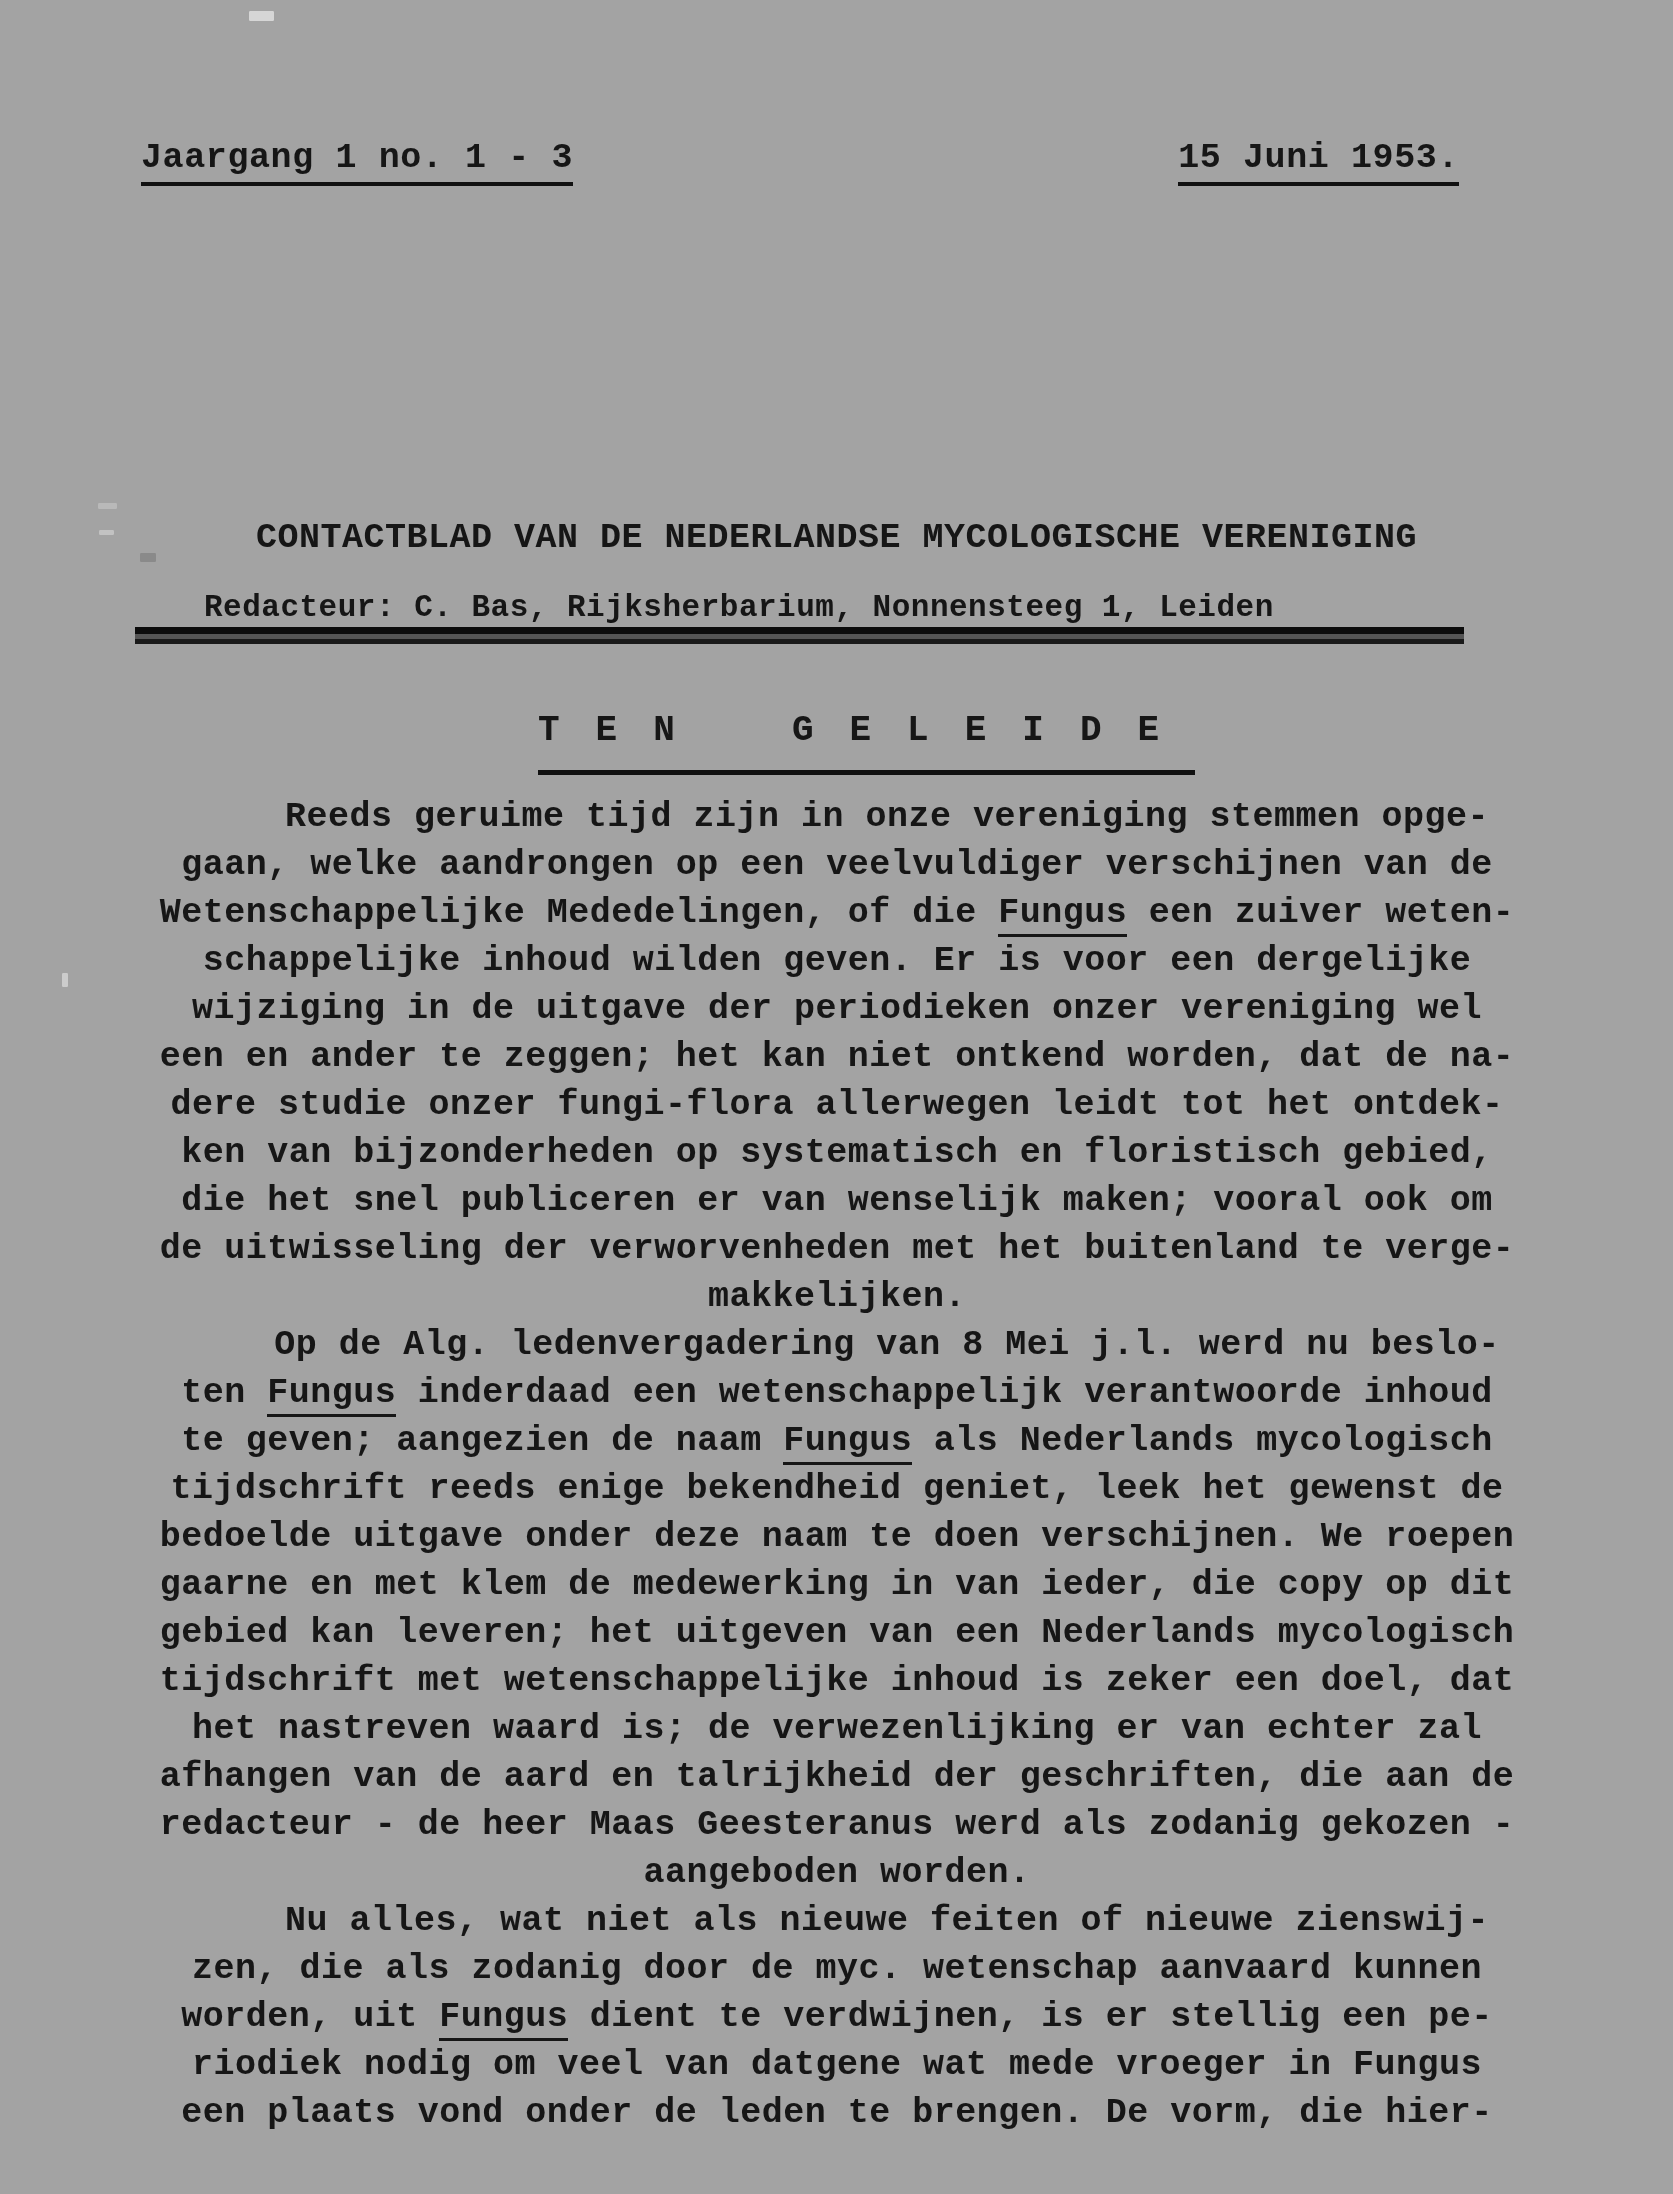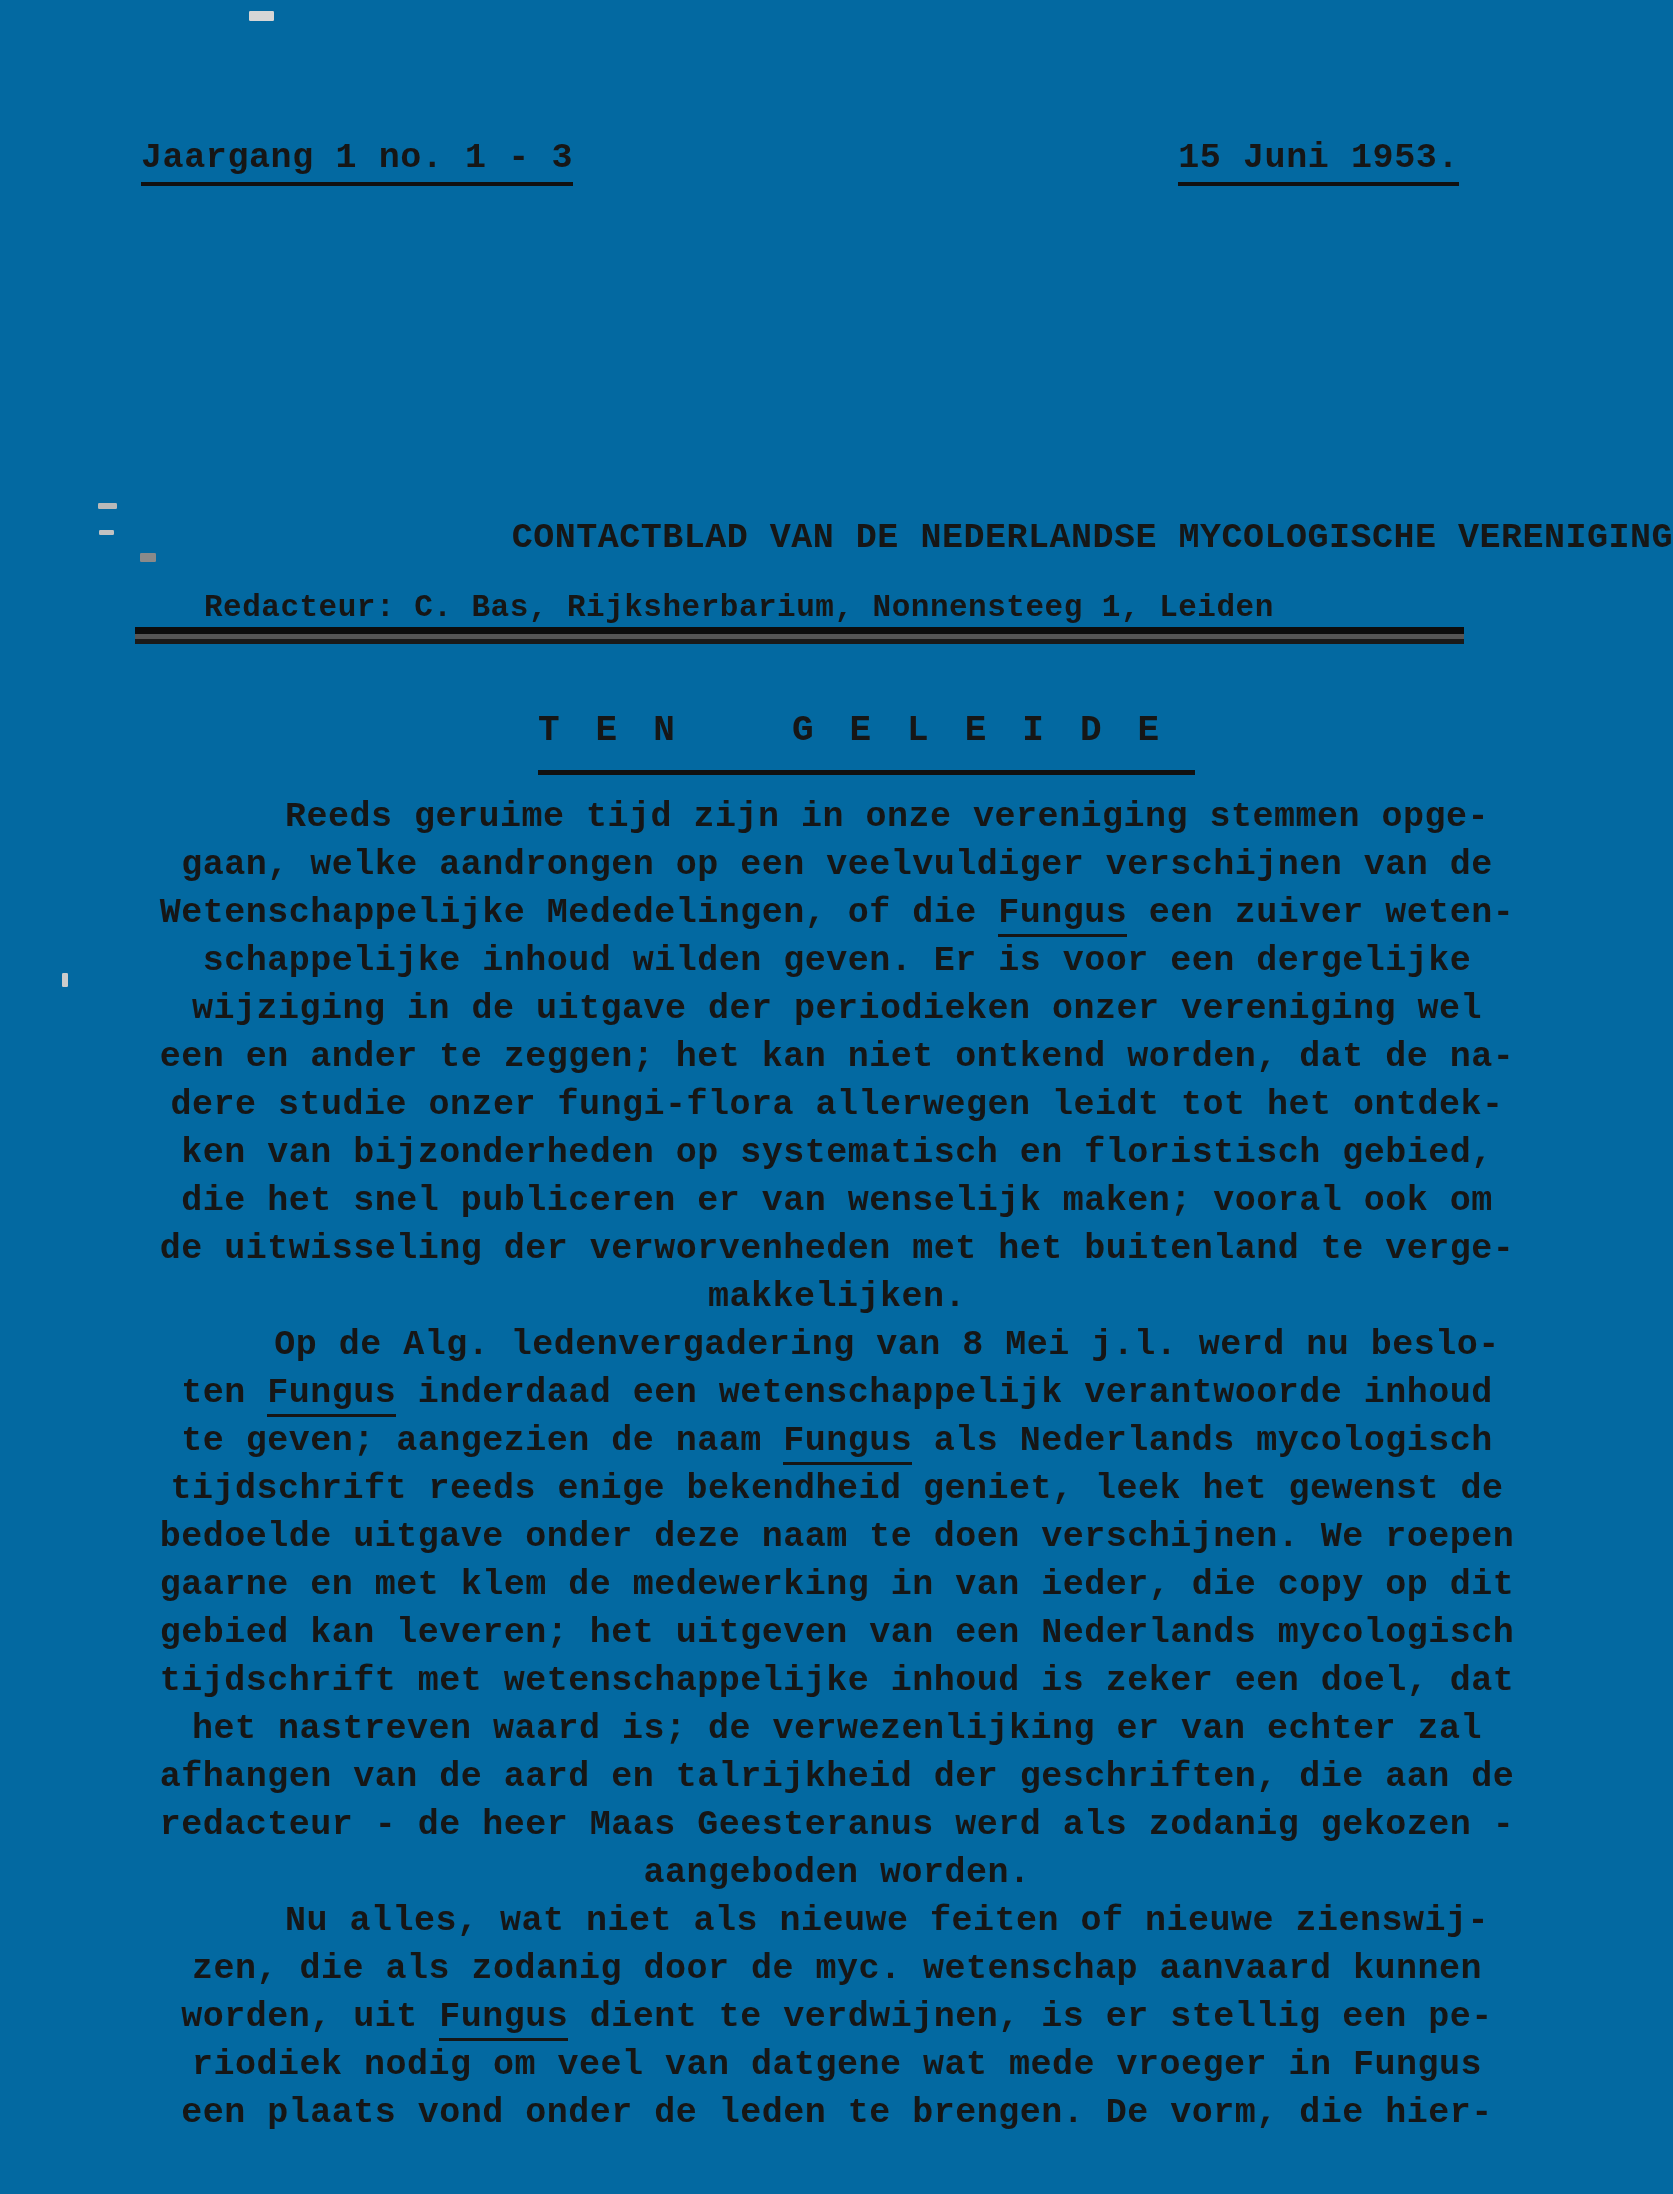--- a/index.html
+++ b/index.html
@@ -1,19 +1,19 @@
 <!DOCTYPE html>
 <html style="font-size:10px"><head>
 <meta charset="utf-8">
 <style>
   html,body{margin:0;padding:0;background:#e8e8e8;}
   .page{
     position:relative;
     width:1673px;height:2194px;
-    background:#0369a1;
+    background:#a3a3a3;
     overflow:hidden;
     font-family:"Liberation Mono","DejaVu Sans Mono",monospace;
     color:#161616;
     text-decoration:underline;
   }
   
   .masthead-row{position:absolute;top:138px;left:0;width:1673px;height:56px;}
   .issue-label{
     position:absolute;left:141px;top:0;
     font-size:35px;font-weight:700;letter-spacing:0.6px;
@@ -23,21 +23,21 @@
     position:absolute;right:214px;top:0;
     font-size:35px;font-weight:700;letter-spacing:0.6px;
     border-bottom:4.3px solid #111;padding-bottom:3.7px;
   }
   
   .logo-wrap{position:absolute;left:366px;top:198px;width:942px;height:328px;}
   .logo-wrap svg{display:block;width:100%;height:100%;}
   
   .subtitle{
     position:absolute;top:518px;left:0;width:1673px;
-    text-align:right;
+    text-align:center;
     font-size:35px;font-weight:700;letter-spacing:0.5px;
   }
   .editor-line{
     position:absolute;top:590px;left:204px;
     font-size:31px;font-weight:700;letter-spacing:0.5px;
   }
   .double-rule{
     position:absolute;left:135px;top:627px;width:1329px;height:5px;
     border-top:7.4px solid #0c0c0c;
     border-bottom:5px solid #1a1a1a;

